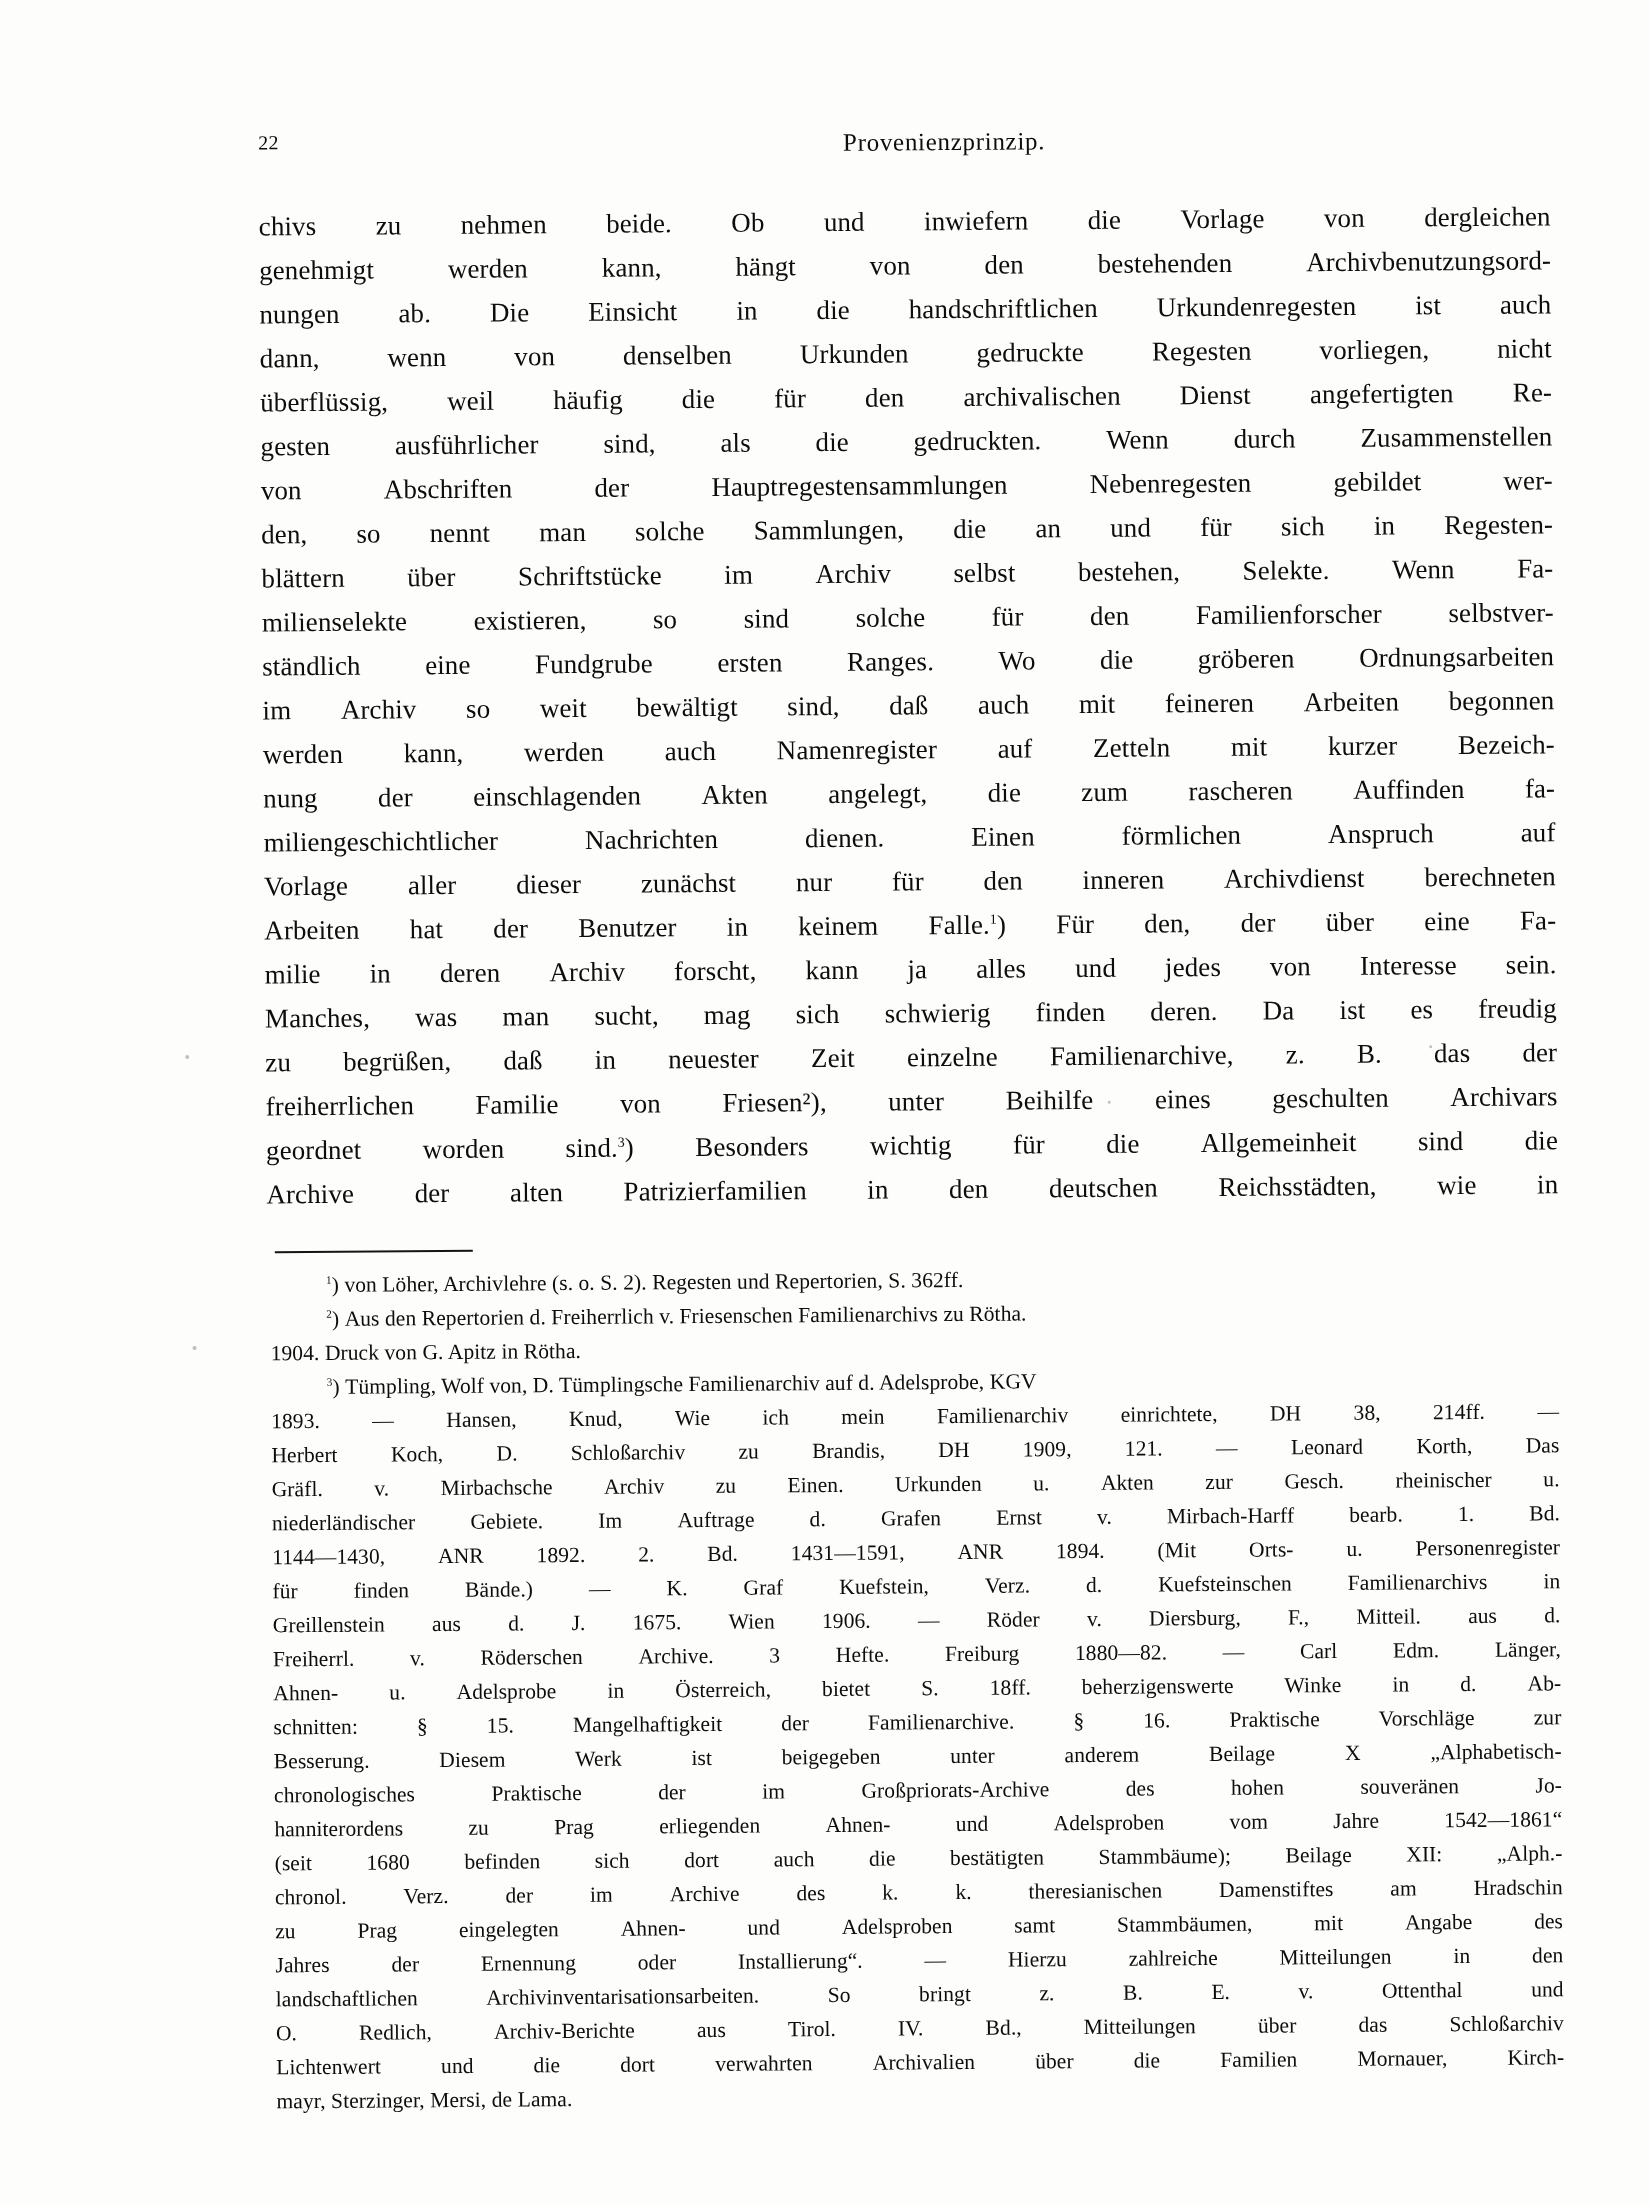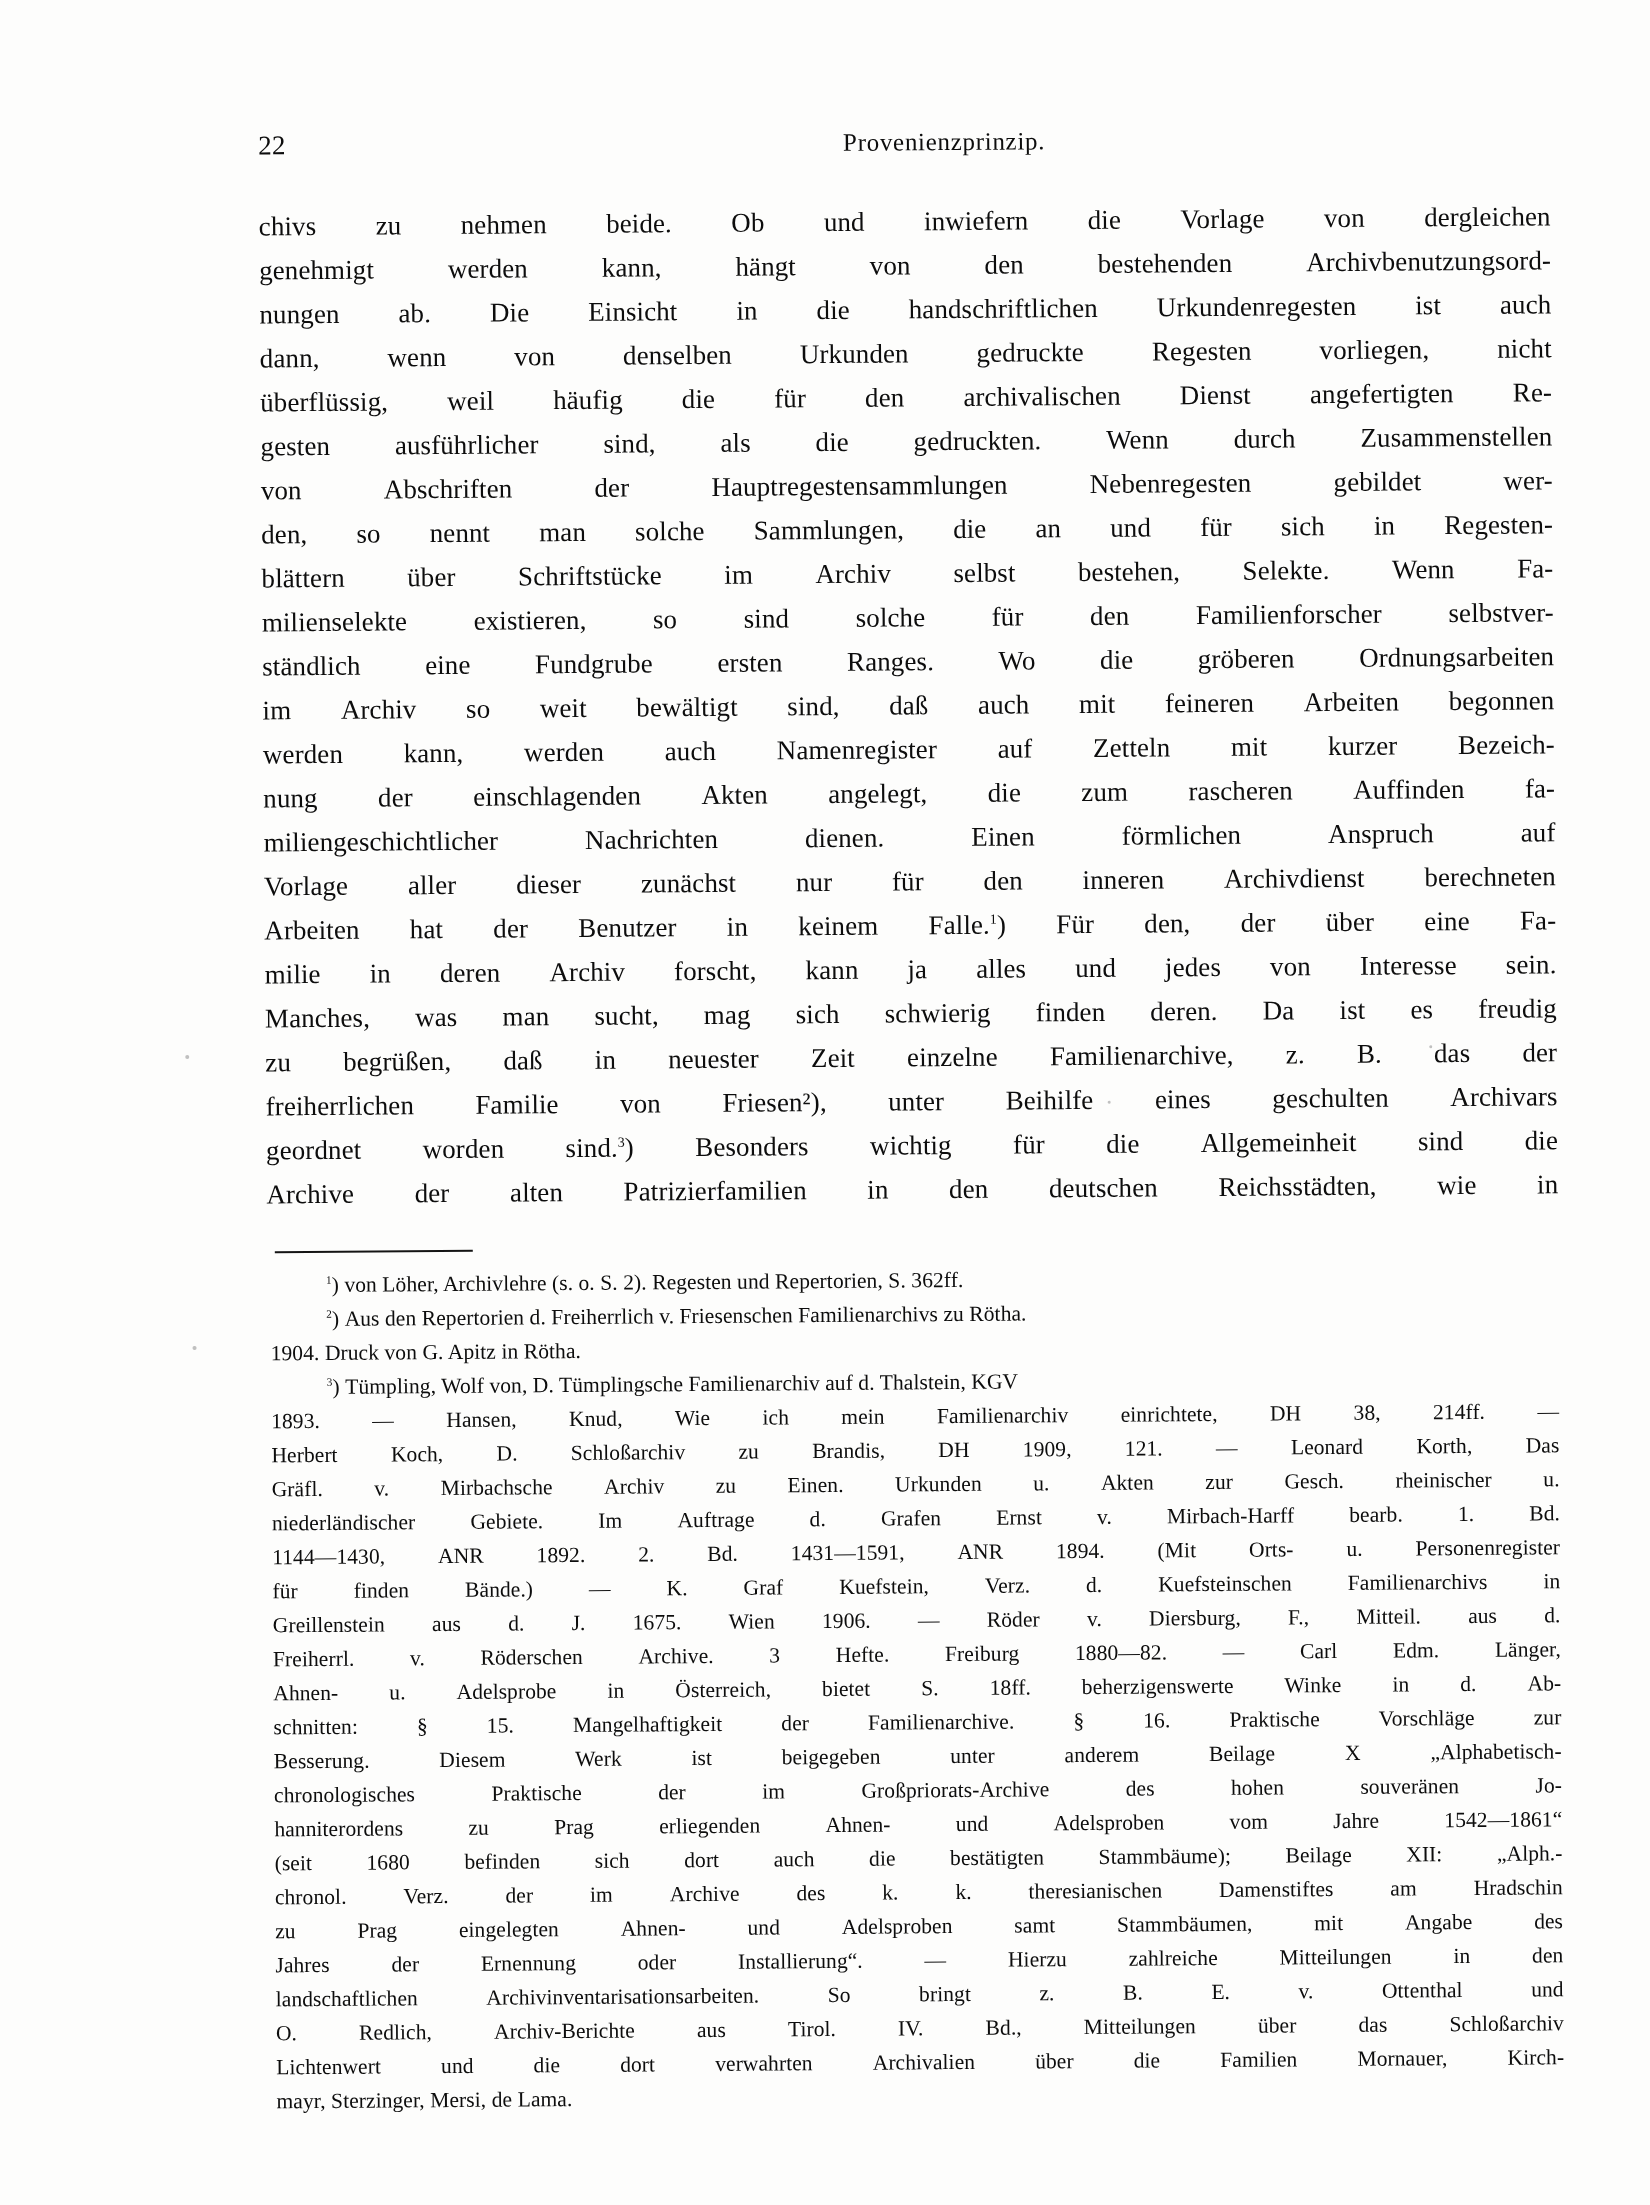--- a/index.html
+++ b/index.html
@@ -36,21 +36,21 @@
     position: absolute;
     left: 265px;
     top: 128px;
     width: 1306px;
     height: 49px;
   }
   .folio {
     position: absolute;
     left: 0;
     top: 0;
-    font-size: 27px;
+    font-size: 20px;
     line-height: 1;
     letter-spacing: 0.4px;
   }
   .head-title {
     position: absolute;
     left: 0;
     top: 1.8px;
     width: 1306px;
     text-align: center;
     font-size: 25px;
@@ -171,21 +171,21 @@
         <div class="body-line justify"><span>geordnet</span><span>worden</span><span>sind.<sup class="fn">3</sup>)</span><span>Besonders</span><span>wichtig</span><span>für</span><span>die</span><span>Allgemeinheit</span><span>sind</span><span>die</span></div>
         <div class="body-line justify"><span>Archive</span><span>der</span><span>alten</span><span>Patrizierfamilien</span><span>in</span><span>den</span><span>deutschen</span><span>Reichsstädten,</span><span>wie</span><span>in</span></div>
       </div>
 
     <div class="fn-rule"></div>
 
     <div class="footnotes" id="footnotes-block">
         <div class="fn-line ragged hang"><span><sup class="fn">1</sup>) </span><span><span>von</span> <span>Löher,</span> <span>Archivlehre</span> <span>(s.</span> <span>o.</span> <span>S.</span> <span>2).</span> <span>Regesten</span> <span>und</span> <span>Repertorien,</span> <span>S.</span> <span>362ff.</span></span></div>
         <div class="fn-line ragged hang"><span><sup class="fn">2</sup>) </span><span><span>Aus</span> <span>den</span> <span>Repertorien</span> <span>d.</span> <span>Freiherrlich</span> <span>v.</span> <span>Friesenschen</span> <span>Familienarchivs</span> <span>zu</span> <span>Rötha.</span></span></div>
         <div class="fn-line ragged"><span><span>1904.</span> <span>Druck</span> <span>von</span> <span>G.</span> <span>Apitz</span> <span>in</span> <span>Rötha.</span></span></div>
-        <div class="fn-line ragged hang"><span><sup class="fn">3</sup>) </span><span><span>Tümpling,</span> <span>Wolf</span> <span>von,</span> <span>D.</span> <span>Tümplingsche</span> <span>Familienarchiv</span> <span>auf</span> <span>d.</span> <span>Thalstein,</span> <span>KGV</span></span></div>
+        <div class="fn-line ragged hang"><span><sup class="fn">3</sup>) </span><span><span>Tümpling,</span> <span>Wolf</span> <span>von,</span> <span>D.</span> <span>Tümplingsche</span> <span>Familienarchiv</span> <span>auf</span> <span>d.</span> <span>Adelsprobe,</span> <span>KGV</span></span></div>
         <div class="fn-line justify"><span>1893.</span><span>—</span><span>Hansen,</span><span>Knud,</span><span>Wie</span><span>ich</span><span>mein</span><span>Familienarchiv</span><span>einrichtete,</span><span>DH</span><span>38,</span><span>214ff.</span><span>—</span></div>
         <div class="fn-line justify"><span>Herbert</span><span>Koch,</span><span>D.</span><span>Schloßarchiv</span><span>zu</span><span>Brandis,</span><span>DH</span><span>1909,</span><span>121.</span><span>—</span><span>Leonard</span><span>Korth,</span><span>Das</span></div>
         <div class="fn-line justify"><span>Gräfl.</span><span>v.</span><span>Mirbachsche</span><span>Archiv</span><span>zu</span><span>Einen.</span><span>Urkunden</span><span>u.</span><span>Akten</span><span>zur</span><span>Gesch.</span><span>rheinischer</span><span>u.</span></div>
         <div class="fn-line justify"><span>niederländischer</span><span>Gebiete.</span><span>Im</span><span>Auftrage</span><span>d.</span><span>Grafen</span><span>Ernst</span><span>v.</span><span>Mirbach-Harff</span><span>bearb.</span><span>1.</span><span>Bd.</span></div>
         <div class="fn-line justify"><span>1144—1430,</span><span>ANR</span><span>1892.</span><span>2.</span><span>Bd.</span><span>1431—1591,</span><span>ANR</span><span>1894.</span><span>(Mit</span><span>Orts-</span><span>u.</span><span>Personenregister</span></div>
         <div class="fn-line justify"><span>für</span><span>finden</span><span>Bände.)</span><span>—</span><span>K.</span><span>Graf</span><span>Kuefstein,</span><span>Verz.</span><span>d.</span><span>Kuefsteinschen</span><span>Familienarchivs</span><span>in</span></div>
         <div class="fn-line justify"><span>Greillenstein</span><span>aus</span><span>d.</span><span>J.</span><span>1675.</span><span>Wien</span><span>1906.</span><span>—</span><span>Röder</span><span>v.</span><span>Diersburg,</span><span>F.,</span><span>Mitteil.</span><span>aus</span><span>d.</span></div>
         <div class="fn-line justify"><span>Freiherrl.</span><span>v.</span><span>Röderschen</span><span>Archive.</span><span>3</span><span>Hefte.</span><span>Freiburg</span><span>1880—82.</span><span>—</span><span>Carl</span><span>Edm.</span><span>Länger,</span></div>
         <div class="fn-line justify"><span>Ahnen-</span><span>u.</span><span>Adelsprobe</span><span>in</span><span>Österreich,</span><span>bietet</span><span>S.</span><span>18ff.</span><span>beherzigenswerte</span><span>Winke</span><span>in</span><span>d.</span><span>Ab-</span></div>
         <div class="fn-line justify"><span>schnitten:</span><span>§</span><span>15.</span><span>Mangelhaftigkeit</span><span>der</span><span>Familienarchive.</span><span>§</span><span>16.</span><span>Praktische</span><span>Vorschläge</span><span>zur</span></div>

